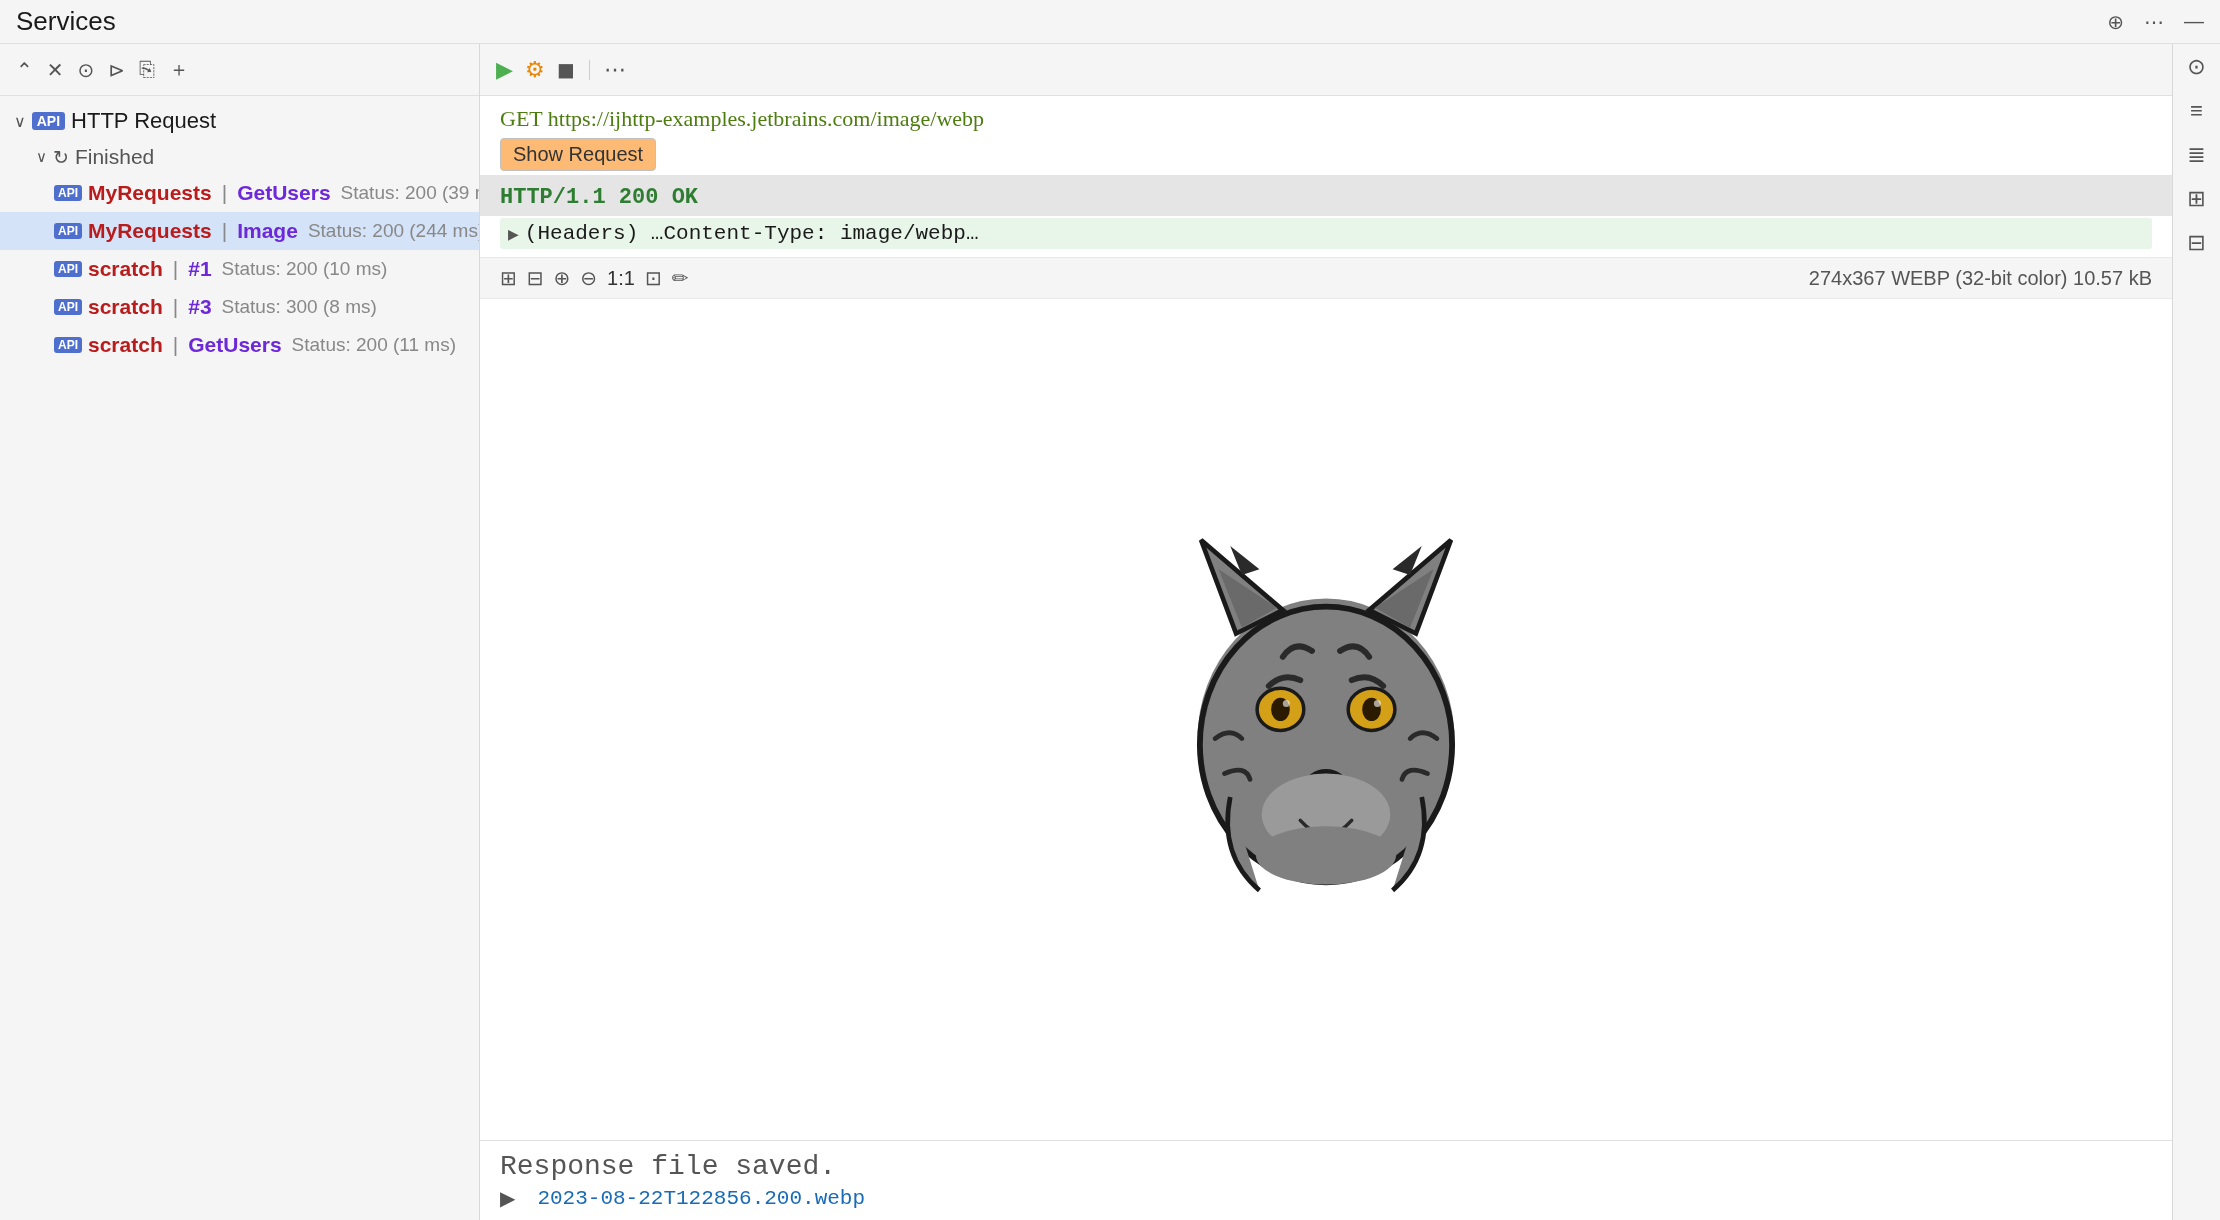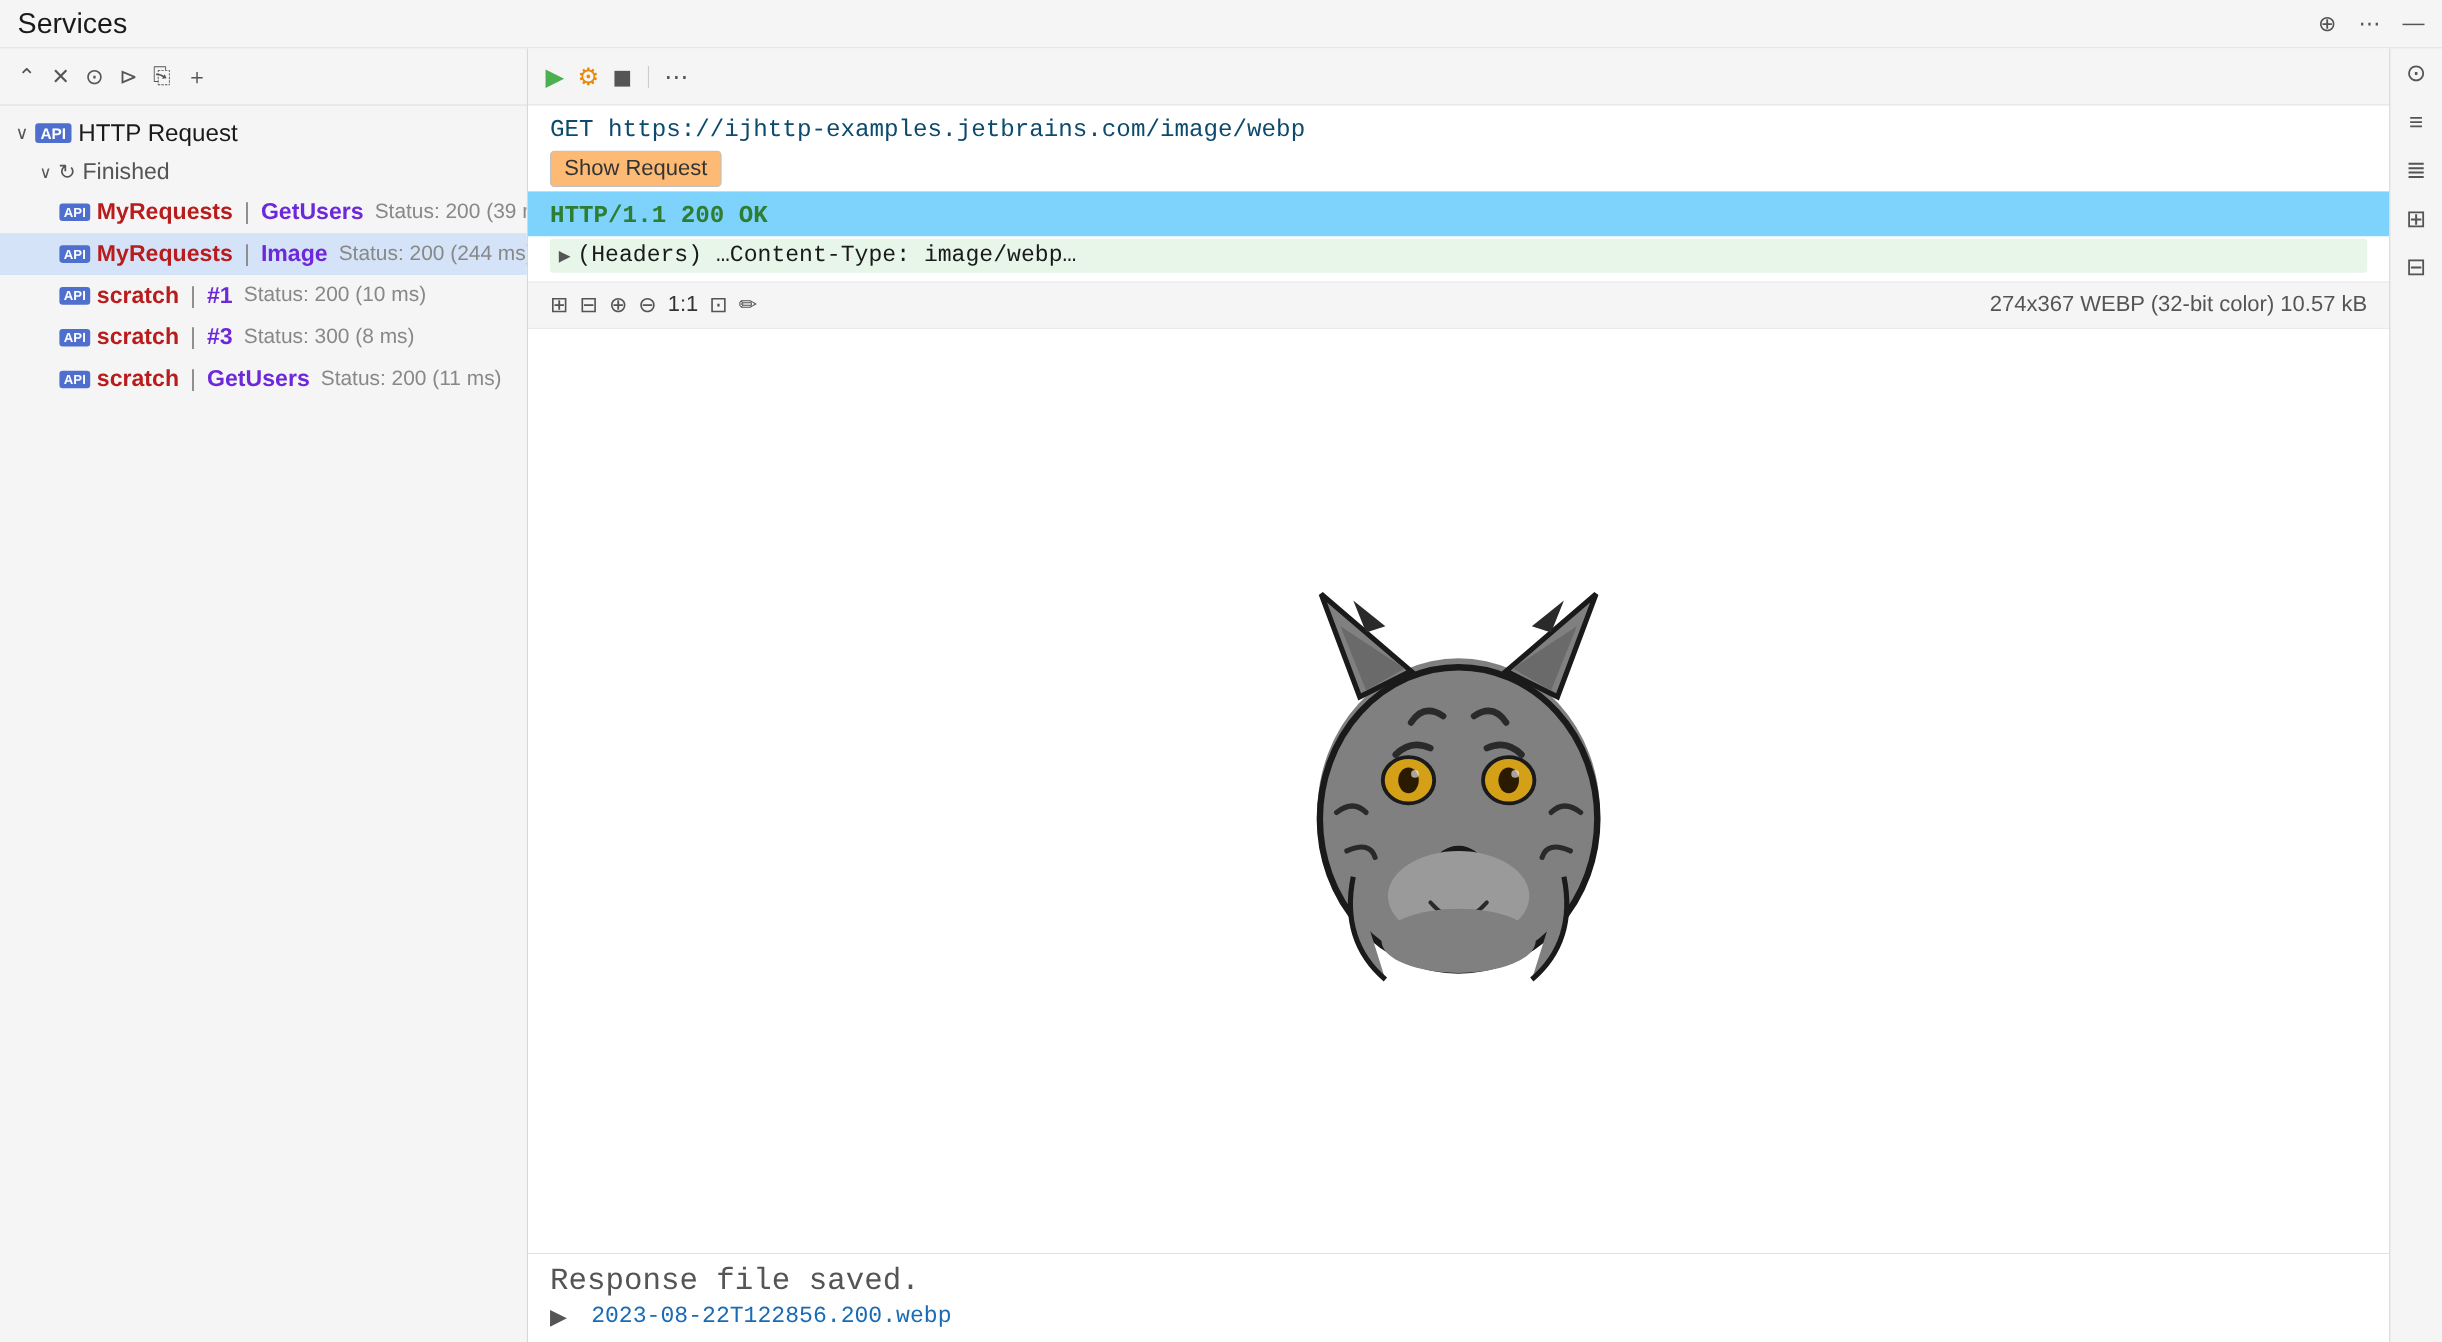--- a/index.html
+++ b/index.html
@@ -170,38 +170,38 @@
       width: 1px;
       height: 20px;
       background: #ccc;
       margin: 0 2px;
     }
     .response-url-bar {
       padding: 10px 20px 4px 20px;
       background: #fff;
     }
     .response-url {
-      font-family: Liberation Mono, monospace;
+      font-family: Liberation Serif, serif;
       font-size: 22px;
-      color: #0c4a6e;
+      color: #4d7c0f;
     }
     .show-request-btn {
       display: inline-block;
       margin-top: 6px;
       padding: 4px 12px;
       border: 1px solid #c0c0c0;
       border-radius: 4px;
       font-size: 20px;
       color: #333;
       cursor: pointer;
       background: #fdba74;
     }
     .response-status-bar {
       padding: 10px 20px 6px 20px;
-      background: #7dd3fc;
+      background: #e5e5e5;
     }
     .response-status {
       font-family: 'Courier New', Courier, monospace;
       font-size: 22px;
       color: #2e7d32;
       font-weight: 600;
     }
     .response-headers {
       padding: 2px 20px 8px 20px;
       background: #fff;

